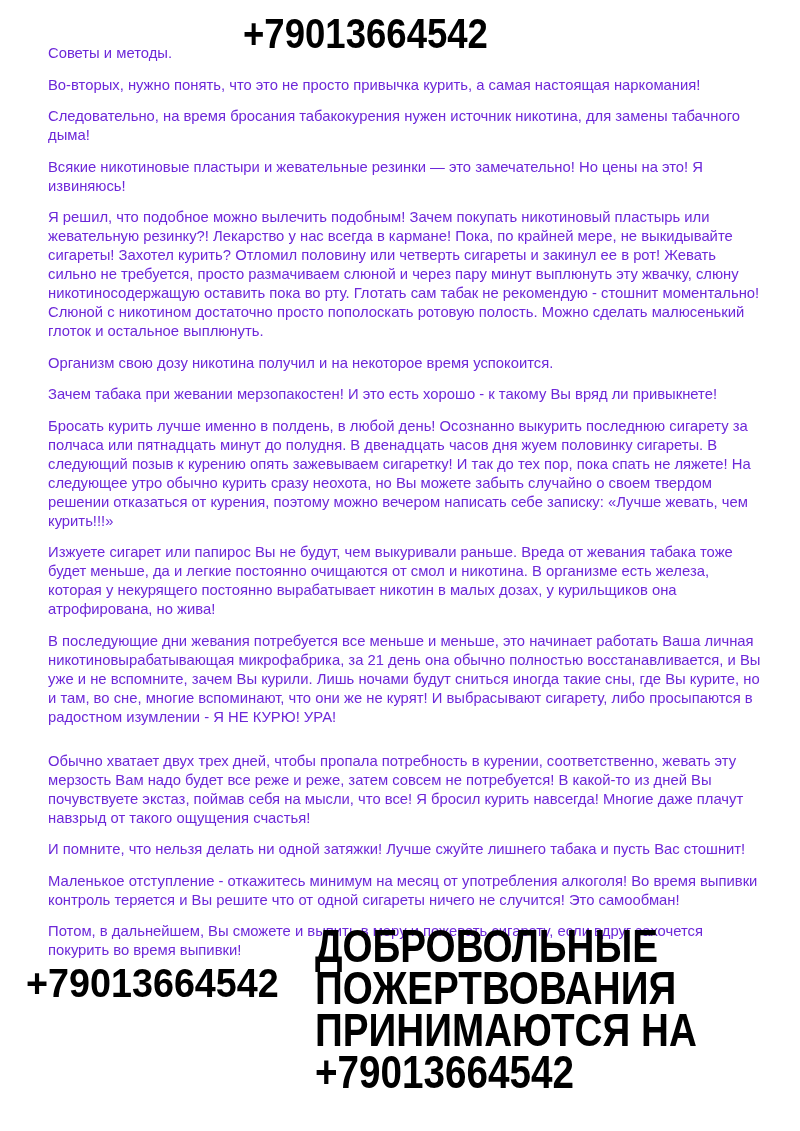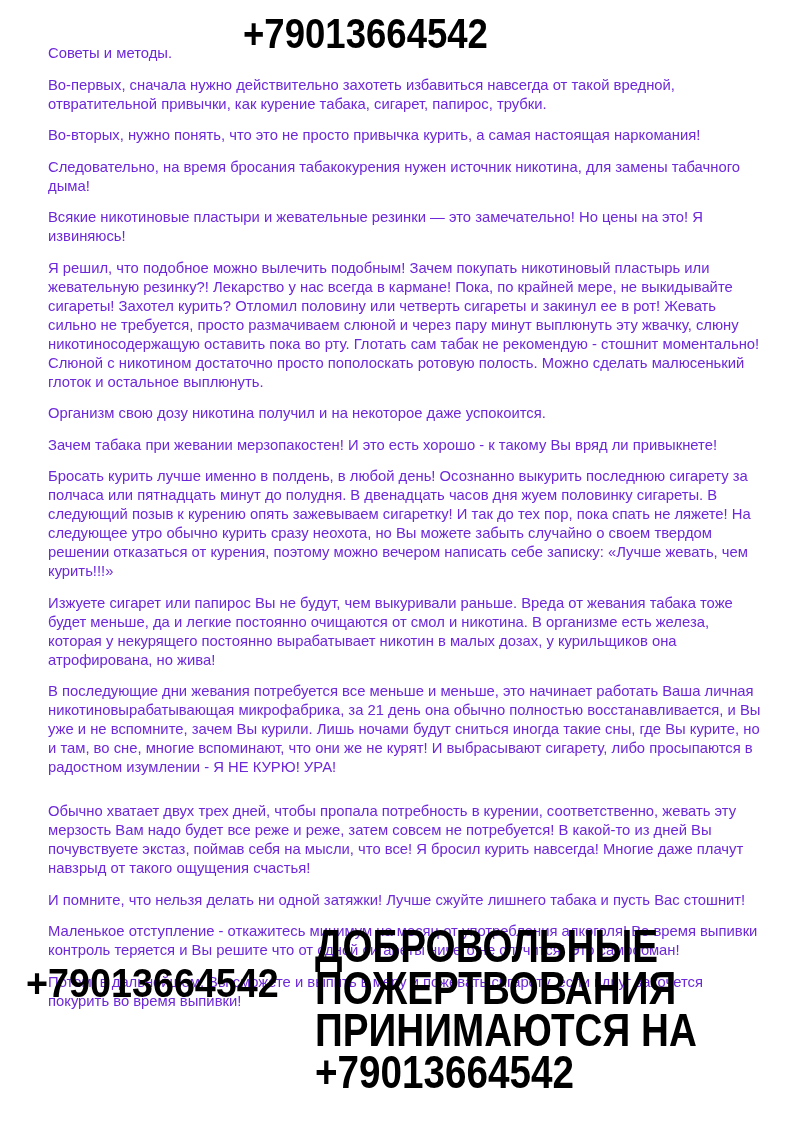--- a/index.html
+++ b/index.html
@@ -62,26 +62,25 @@
 </style>
 </head>
 <body>
 
 <div class="page">
 
   <div class="top-phone">+79013664542</div>
 
   <div class="doc">
     <p>Советы и методы.</p>
-    <p>Во-первых, сначала нужно действительно захотеть избавиться навсегда от такой вредной, отвратительной привычки, как курение табака, сигарет, папирос, трубки.</p>
     <p>Во-вторых, нужно понять, что это не просто привычка курить, а самая настоящая наркомания!</p>
     <p>Следовательно, на время бросания табакокурения нужен источник никотина, для замены табачного дыма!</p>
     <p>Всякие никотиновые пластыри и жевательные резинки — это замечательно! Но цены на это! Я извиняюсь!</p>
     <p>Я решил, что подобное можно вылечить подобным! Зачем покупать никотиновый пластырь или жевательную резинку?! Лекарство у нас всегда в кармане! Пока, по крайней мере, не выкидывайте сигареты! Захотел курить? Отломил половину или четверть сигареты и закинул ее в рот! Жевать сильно не требуется, просто размачиваем слюной и через пару минут выплюнуть эту жвачку, слюну никотиносодержащую оставить пока во рту. Глотать сам табак не рекомендую - стошнит моментально! Слюной с никотином достаточно просто пополоскать ротовую полость. Можно сделать малюсенький глоток и остальное выплюнуть.</p>
-    <p>Организм свою дозу никотина получил и на некоторое даже успокоится.</p>
+    <p>Организм свою дозу никотина получил и на некоторое время успокоится.</p>
     <p>Зачем табака при жевании мерзопакостен! И это есть хорошо - к такому Вы вряд ли привыкнете!</p>
     <p>Бросать курить лучше именно в полдень, в любой день! Осознанно выкурить последнюю сигарету за полчаса или пятнадцать минут до полудня. В двенадцать часов дня жуем половинку сигареты. В следующий позыв к курению опять зажевываем сигаретку! И так до тех пор, пока спать не ляжете! На следующее утро обычно курить сразу неохота, но Вы можете забыть случайно о своем твердом решении отказаться от курения, поэтому можно вечером написать себе записку: «Лучше жевать, чем курить!!!»</p>
     <p>Изжуете сигарет или папирос Вы не будут, чем выкуривали раньше. Вреда от жевания табака тоже будет меньше, да и легкие постоянно очищаются от смол и никотина. В организме есть железа, которая у некурящего постоянно вырабатывает никотин в малых дозах, у курильщиков она атрофирована, но жива!</p>
     <p>В последующие дни жевания потребуется все меньше и меньше, это начинает работать Ваша личная никотиновырабатывающая микрофабрика, за 21 день она обычно полностью восстанавливается, и Вы уже и не вспомните, зачем Вы курили. Лишь ночами будут сниться иногда такие сны, где Вы курите, но и там, во сне, многие вспоминают, что они же не курят! И выбрасывают сигарету, либо просыпаются в радостном изумлении - Я НЕ КУРЮ! УРА!</p>
     <p class="gap-before">Обычно хватает двух трех дней, чтобы пропала потребность в курении, соответственно, жевать эту мерзость Вам надо будет все реже и реже, затем совсем не потребуется! В какой-то из дней Вы почувствуете экстаз, поймав себя на мысли, что все! Я бросил курить навсегда! Многие даже плачут навзрыд от такого ощущения счастья!</p>
     <p>И помните, что нельзя делать ни одной затяжки! Лучше сжуйте лишнего табака и пусть Вас стошнит!</p>
     <p>Маленькое отступление - откажитесь минимум на месяц от употребления алкоголя! Во время выпивки контроль теряется и Вы решите что от одной сигареты ничего не случится! Это самообман!</p>
     <p>Потом, в дальнейшем, Вы сможете и выпить в меру и пожевать сигарету, если вдруг захочется покурить во время выпивки!</p>
   </div>
 

